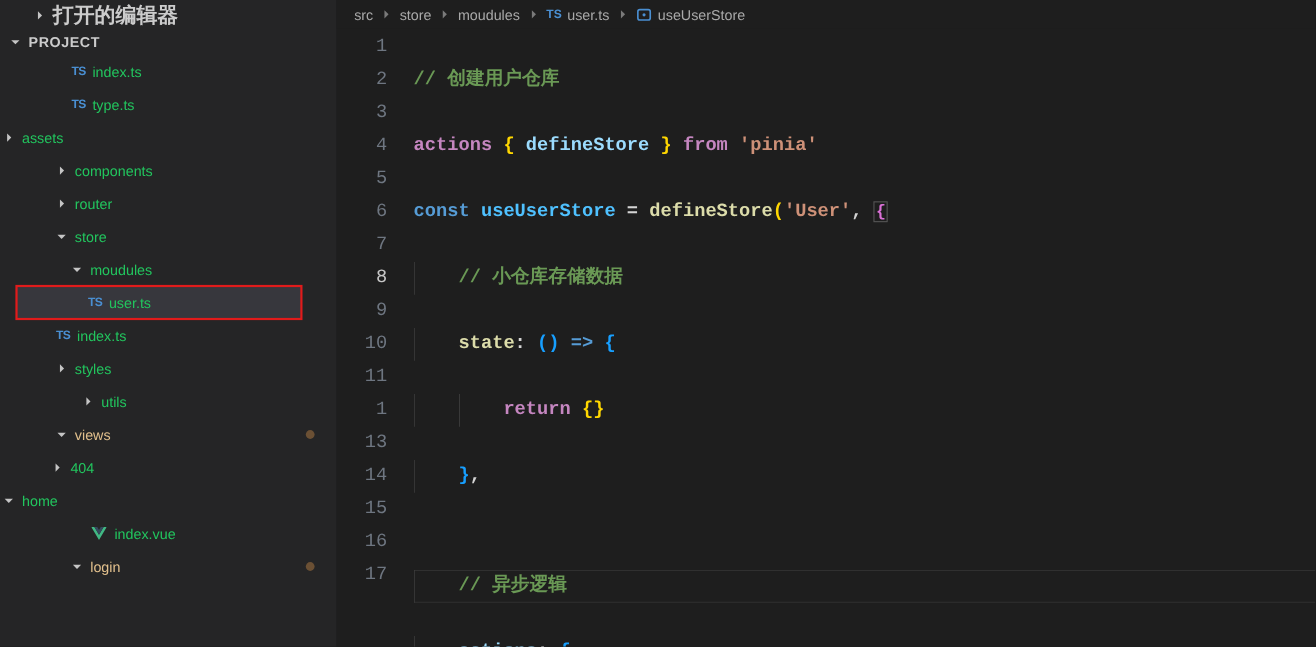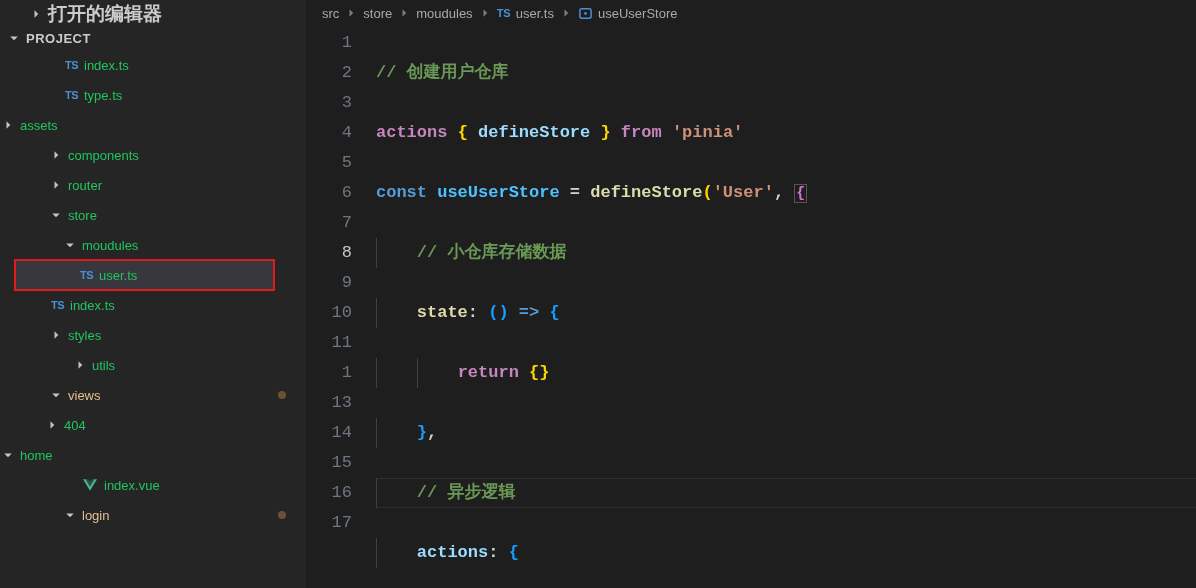--- a/index.html
+++ b/index.html
@@ -133,21 +133,21 @@
     .gutter .ln { height:30px; color:#6e7681; }
     .gutter .ln.current { color:#c6c6c6; }
     .code {
       flex:1;
       white-space:pre;
       color:#d4d4d4;
       padding-top:2px;
       font-weight:bold;
     }
     .cline { height:30px; }
-    .cline.current { background:#2a2a2a00; box-shadow: inset 0 -1px 0 #303030, inset 0 1px 0 #303030;}
+    .cline.current { background:#2a2a2a00; box-shadow: inset 0 -1px 0 #303030, inset 0 1px 0 #303030; margin-top: 40px;}
     
     .c-cmt { color:#6a9955; }
     .c-key { color:#c586c0; }
     .c-brc { color:#ffd700; }
     .c-brc2 { color:#da70d6; }
     .c-brc3 { color:#179fff; }
     .c-str { color:#ce9178; }
     .c-fn  { color:#dcdcaa; }
     .c-var { color:#4fc1ff; }
     .c-type{ color:#569cd6;text-align:center; }

